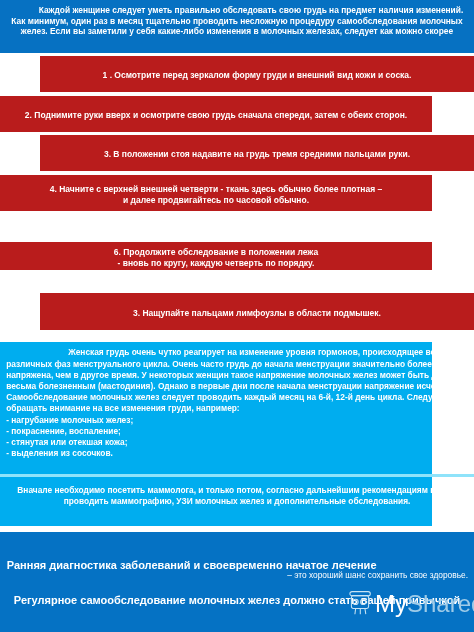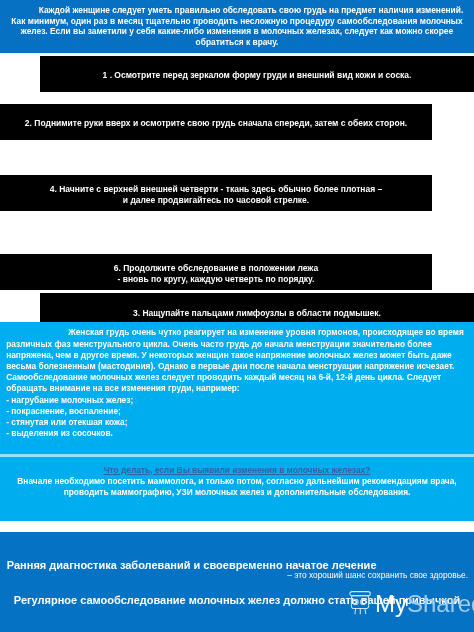--- a/index.html
+++ b/index.html
@@ -10,27 +10,27 @@
 
   
   .header{position:absolute;left:0;top:0;width:474px;height:53px;
     background:#0671c2;color:#ffffff;padding-left:31px;}
   .header .htext{position:absolute;left:0;top:4.7px;width:474px;text-align:center;
     font-size:8.4px;line-height:10.85px;font-weight:700;}
   .header .l1{padding-left:28px;}
 
   
   .steps{position:absolute;left:0;top:0;width:474px;height:334px;}
-  .gbox{position:absolute;background:#000000;color:#ffffff;display:flex;
+  .gbox{position:absolute;background:#b91c1c;color:#ffffff;display:flex;
     align-items:center;justify-content:center;text-align:center;
     padding-top:3.6px;box-sizing:border-box;
     font-size:8.5px;line-height:11.3px;font-weight:700;}
 
   
-  .cyan{position:absolute;left:0;top:322px;width:474px;height:199px;
+  .cyan{position:absolute;left:0;top:342px;width:432px;height:199px;
     background:#00adef;color:#ffffff;}
   .bodytext{position:absolute;left:6.2px;top:5.3px;width:462px;text-align:left;
     text-indent:62px;font-size:8.35px;line-height:11.2px;font-weight:700;}
   .bodytext .bl{text-indent:0;}
   .hr-light{position:absolute;left:0;top:131.5px;width:474px;height:3px;
     background:#8fe3fa;}
   .qblock{position:absolute;left:0px;top:142.5px;width:474px;text-align:center;
     font-size:8.35px;line-height:11.4px;font-weight:700;color:#ffffff;}
   .qblock .u{text-decoration:underline;color:#32639f;}
 
@@ -53,48 +53,49 @@
 </head>
 <body>
 
 <div class="slide">
 
   <div class="header">
     <div class="htext">
       <div class="l1">Каждой женщине следует уметь правильно обследовать свою грудь на предмет наличия изменений.</div>
       <div>Как минимум, один раз в месяц тщательно проводить несложную процедуру самообследования молочных</div>
       <div>желез. Если вы заметили у себя какие-либо изменения в молочных железах, следует как можно скорее</div>
-      <div>обратиться к врачу.</div>
     </div>
   </div>
 
   <div class="steps">
     <div class="gbox" style="left:40px;top:56px;width:434px;height:36px;">
         <span>1 . Осмотрите перед зеркалом форму груди и внешний вид кожи и соска.</span>
       </div>
-    <div class="gbox" style="left:0px;top:104px;width:432px;height:36px;">
+    <div class="gbox" style="left:0px;top:96px;width:432px;height:36px;">
         <span>2. Поднимите руки вверх и осмотрите свою грудь  сначала спереди, затем с обеих сторон.</span>
       </div>
+    <div class="gbox" style="left:40px;top:135px;width:434px;height:36px;">
+        <span>3. В положении стоя надавите на грудь тремя средними пальцами руки.</span>
+      </div>
     <div class="gbox" style="left:0px;top:175px;width:432px;height:36px;align-items:center;">
-        <span><span>4. Начните с верхней внешней четверти - ткань здесь обычно более плотная –</span><br><span>и далее продвигайтесь по часовой стрелке.</span></span>
+        <span><span>4. Начните с верхней внешней четверти - ткань здесь обычно более плотная –</span><br><span>и далее продвигайтесь по часовой обычно.</span></span>
       </div>
-    <div class="gbox" style="left:0px;top:254px;width:432px;height:36px;">
+    <div class="gbox" style="left:0px;top:242px;width:432px;height:28px;">
         <span><span>6. Продолжите обследование в положении лежа</span><br><span>- вновь по кругу, каждую четверть по порядку.</span></span>
       </div>
     <div class="gbox" style="left:40px;top:293px;width:434px;height:37px;">
         <span>3. Нащупайте пальцами лимфоузлы  в области подмышек.</span>
       </div>
   </div>
 
   <div class="cyan">
     <div class="bodytext"><span>Женская грудь очень чутко реагирует на изменение уровня гормонов, происходящее во время различных фаз менструального цикла. Очень часто грудь до начала менструации значительно более напряжена, чем в другое время. У некоторых женщин такое напряжение молочных желез может быть даже весьма болезненным (мастодиния). Однако в первые дни после начала менструации напряжение исчезает. </span><b>Самообследование молочных желез</b><span> следует проводить каждый месяц на 6-й, 12-й день цикла. Следует обращать внимание на все изменения груди, например:</span><div class="bl"><span>- нагрубание молочных желез;</span><br><span>- покраснение, воспаление;</span><br><span>- стянутая или отекшая кожа;</span><br><span>- выделения из сосочков.</span></div></div>
 
     <div class="hr-light"></div>
     <div class="qblock">
-      <div class="u">Что делать, если Вы выявили изменения в молочных железах?</div>
       <div>Вначале необходимо посетить маммолога, и только потом, согласно дальнейшим рекомендациям врача,</div>
       <div>проводить маммографию, УЗИ молочных желез и дополнительные обследования.</div>
     </div>
   </div>
 
   <div class="whitebar"></div>
 
   <div class="bottom">
     <div class="b1">Ранняя диагностика заболеваний и своевременно начатое лечение</div>
     <div class="b2">– это хороший шанс сохранить свое здоровье.</div>

